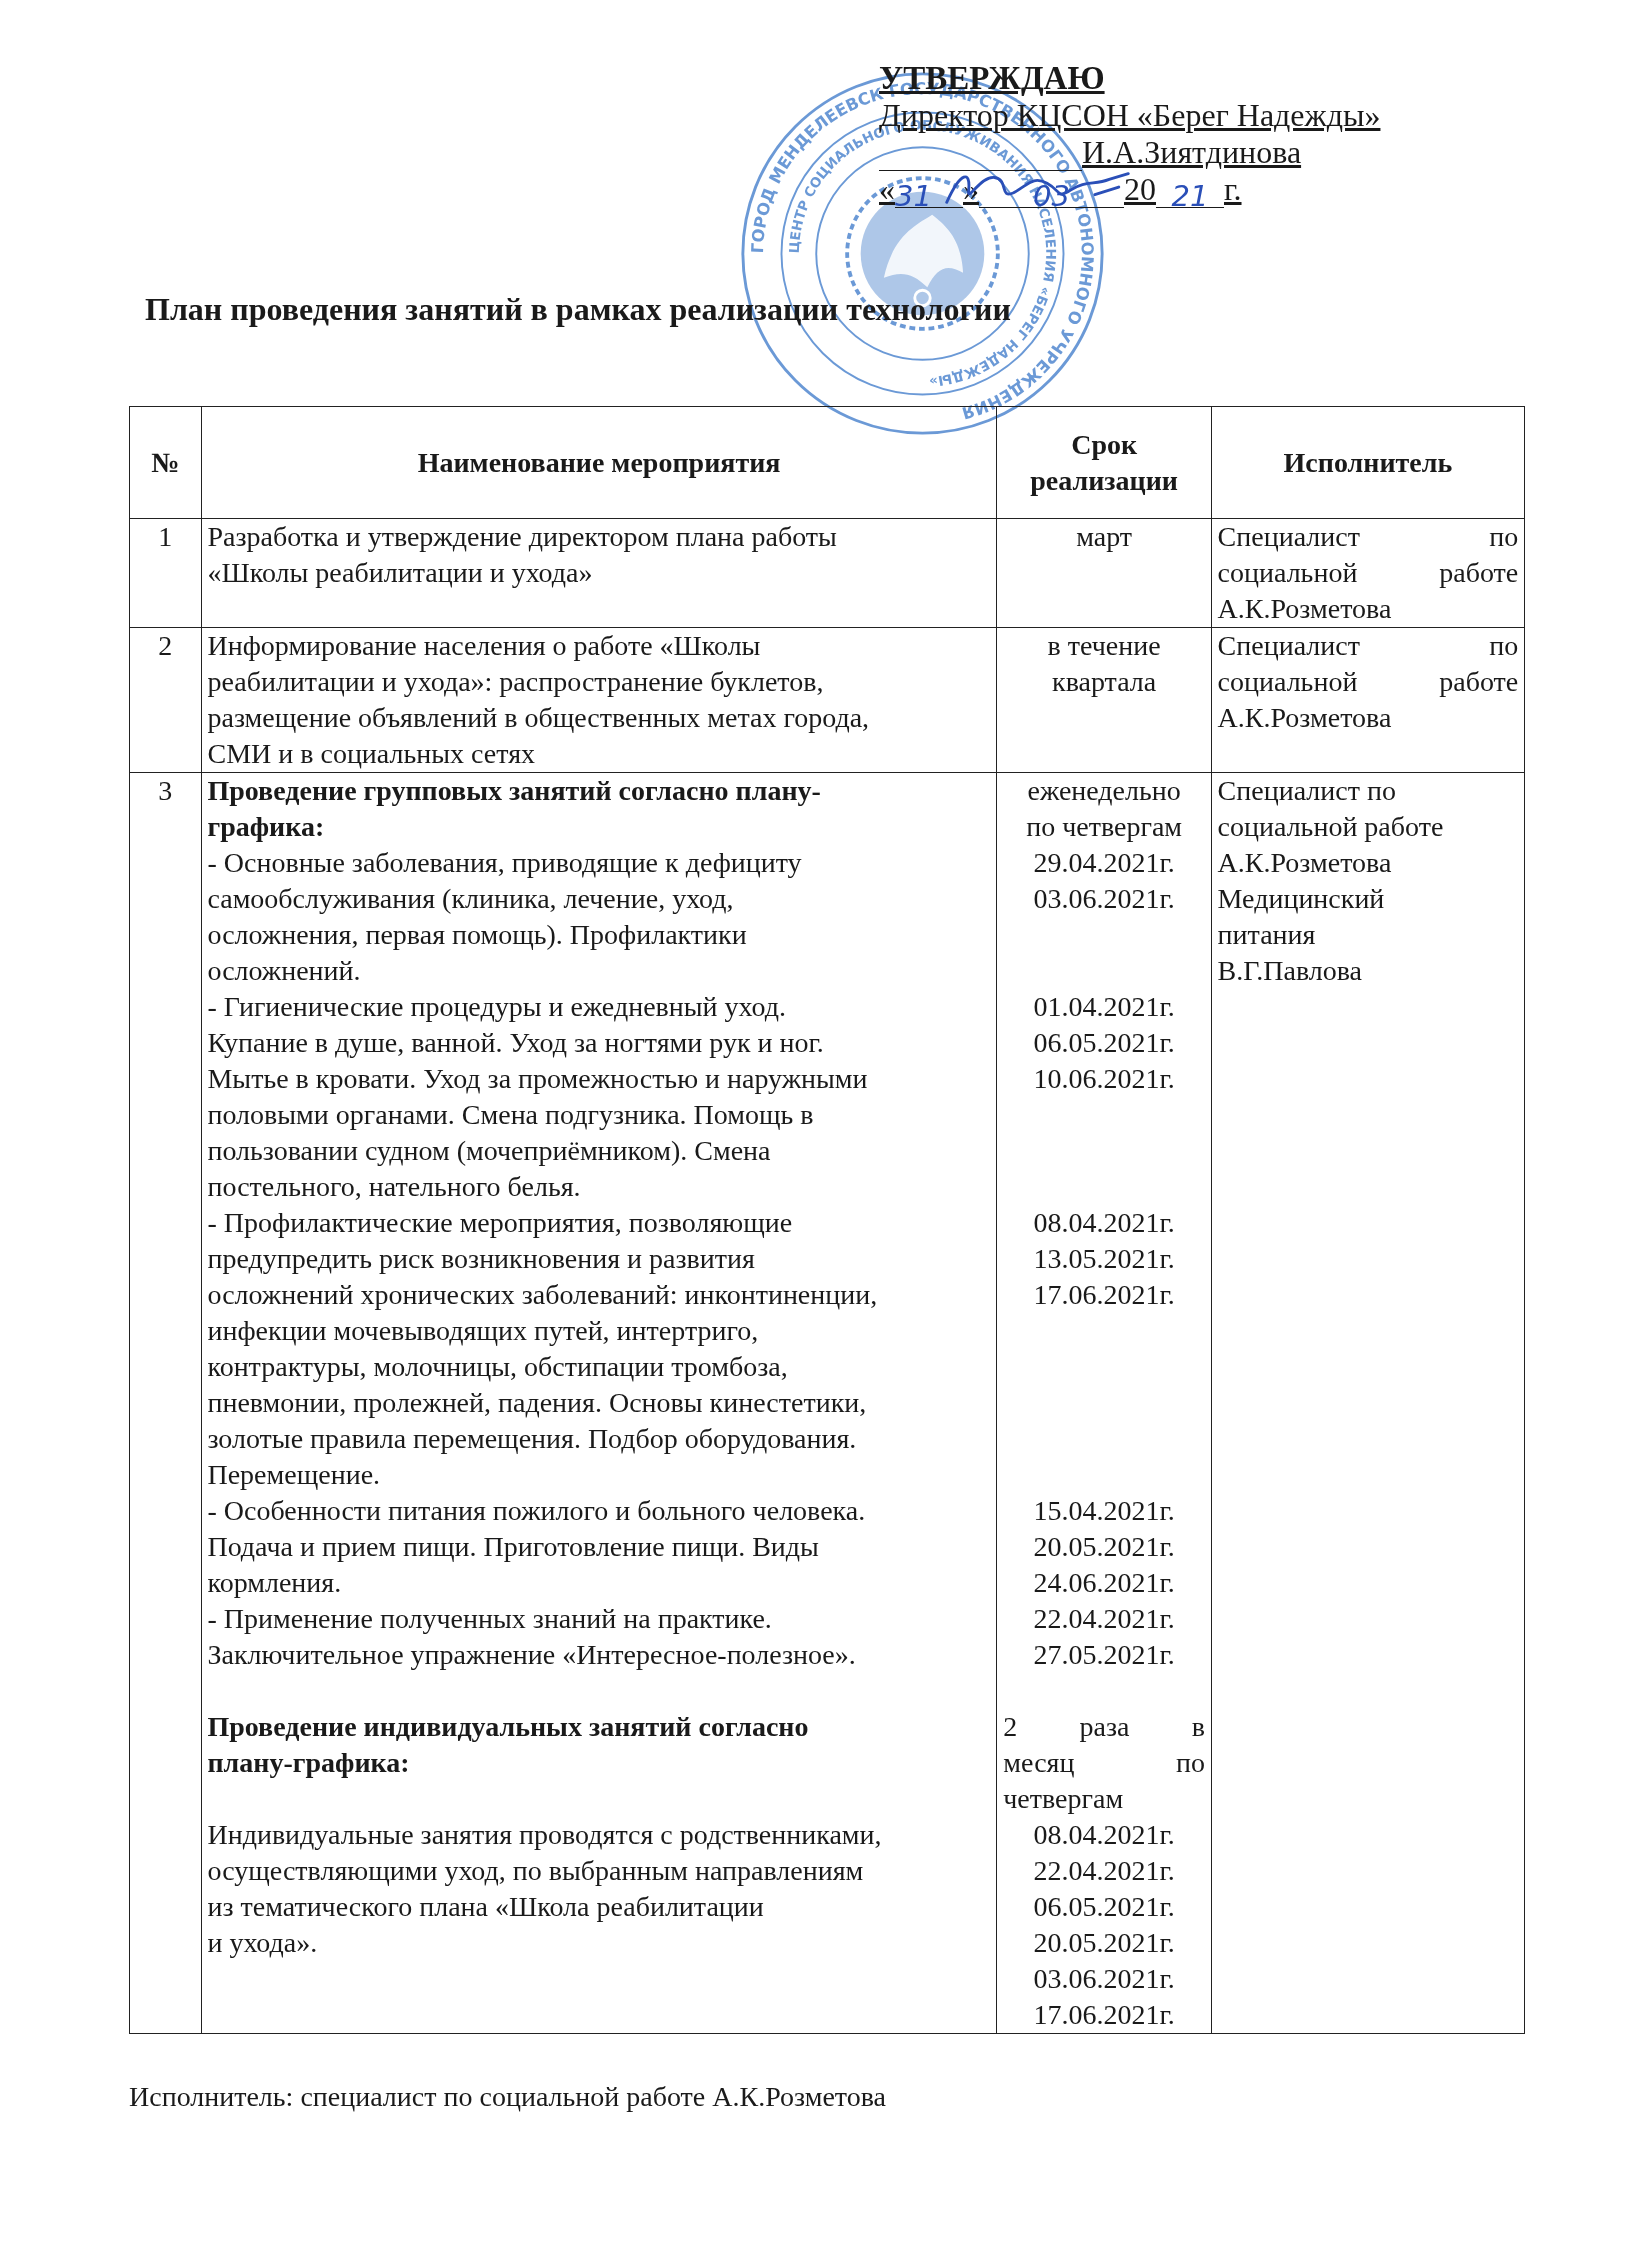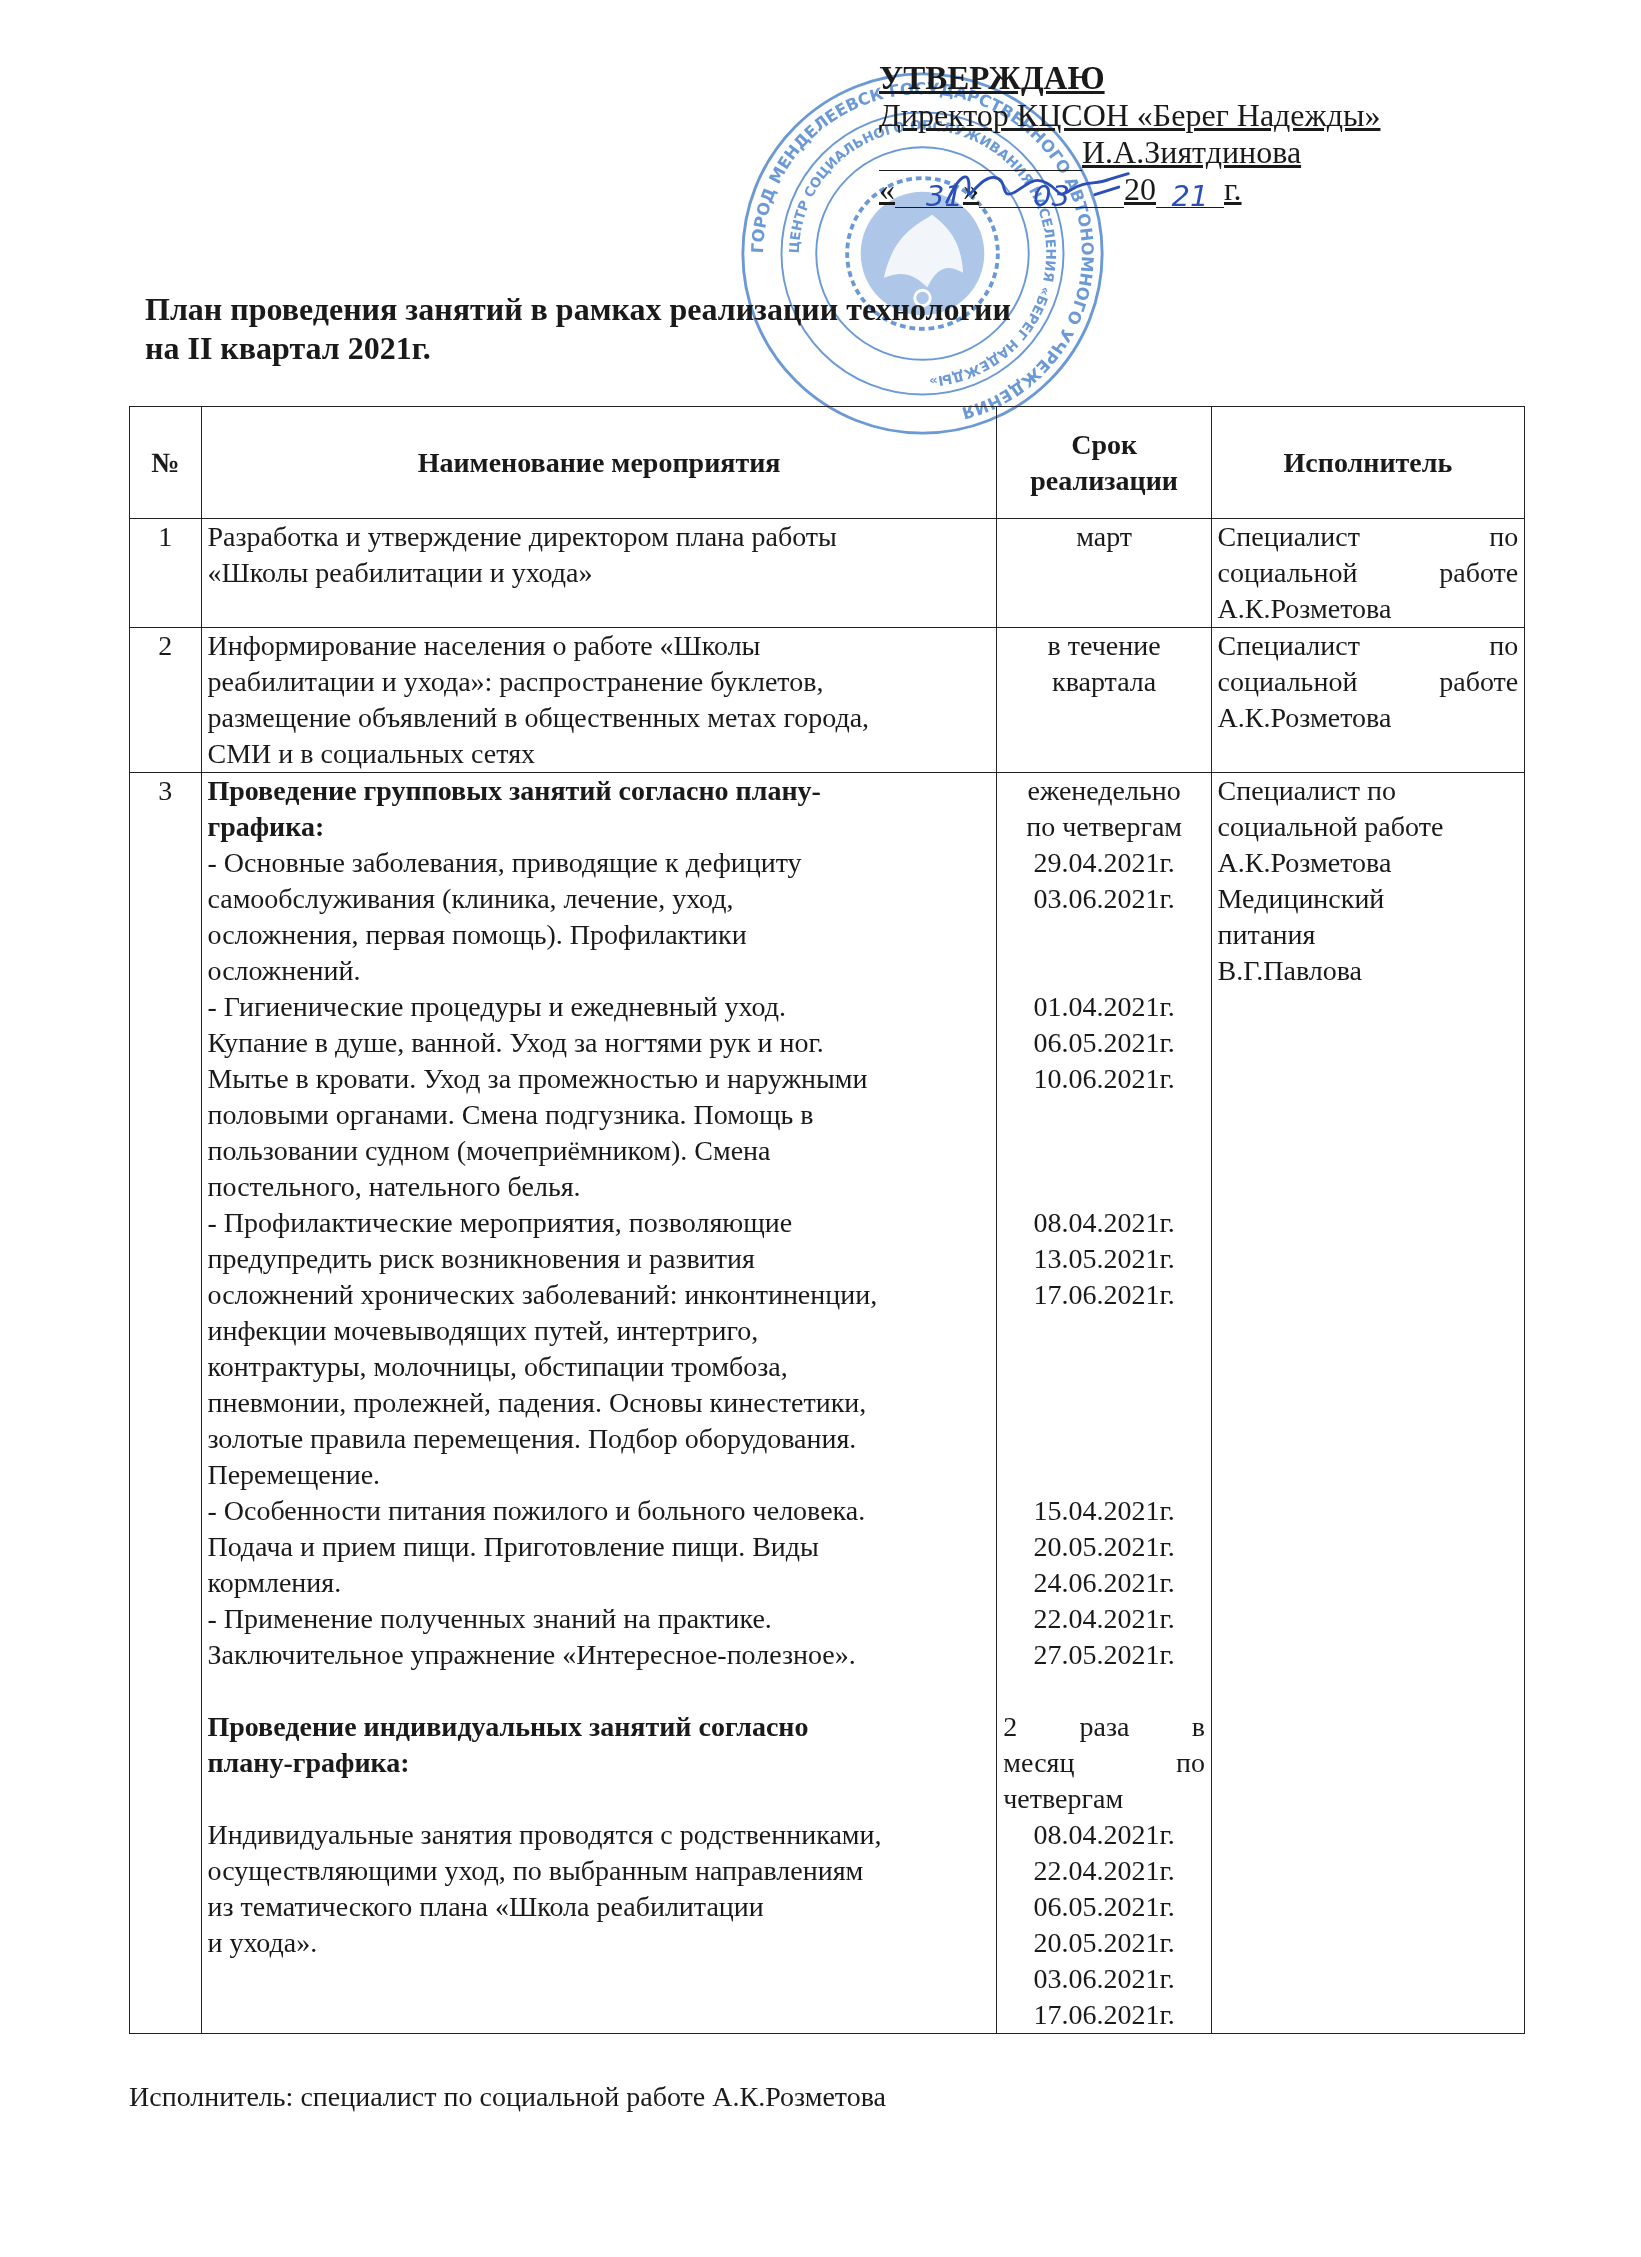--- a/index.html
+++ b/index.html
@@ -67,31 +67,30 @@
   </g>
 </svg>
 
 <div class="approve">
   <div class="head">УТВЕРЖДАЮ</div>
   <div>Директор КЦСОН «Берег Надежды»</div>
   <div>
     <span class="uline" style="width:203px"></span><span>И.А.Зиятдинова</span>
   </div>
   <div>
-    <span>«</span><span class="uline hand" style="width:68px;text-align:right">31</span><span>»</span><span class="uline hand" style="width:145px;text-align:center">03</span><span>20</span><span class="uline hand" style="width:68px;text-align:center">21</span><span>г.</span>
+    <span>«</span><span class="uline hand" style="width:68px;text-align:left">31</span><span>»</span><span class="uline hand" style="width:145px;text-align:center">03</span><span>20</span><span class="uline hand" style="width:68px;text-align:center">21</span><span>г.</span>
   </div>
 </div>
 
 <svg class="sig" viewBox="0 0 200 45">
   <path d="M5,38 C20,5 30,5 28,25 C26,40 40,10 55,12 C70,14 60,35 75,28 C90,20 95,10 110,18 C125,26 120,35 135,25 C150,15 160,20 175,14 L195,8 M160,30 L185,22" fill="none" stroke="#2a4fb8" stroke-width="3" stroke-linecap="round"></path>
 </svg>
 
 <div class="title">
   <span class="line">План проведения занятий в рамках реализации технологии</span>
-  <span class="line">на II квартал 2021г.</span>
 </div>
 
 <table class="plan">
   <thead>
     <tr>
       <th class="c-num">№</th>
       <th class="c-name">Наименование мероприятия</th>
       <th class="c-term">
         <span class="line">Срок</span>
         <span class="line">реализации</span>

